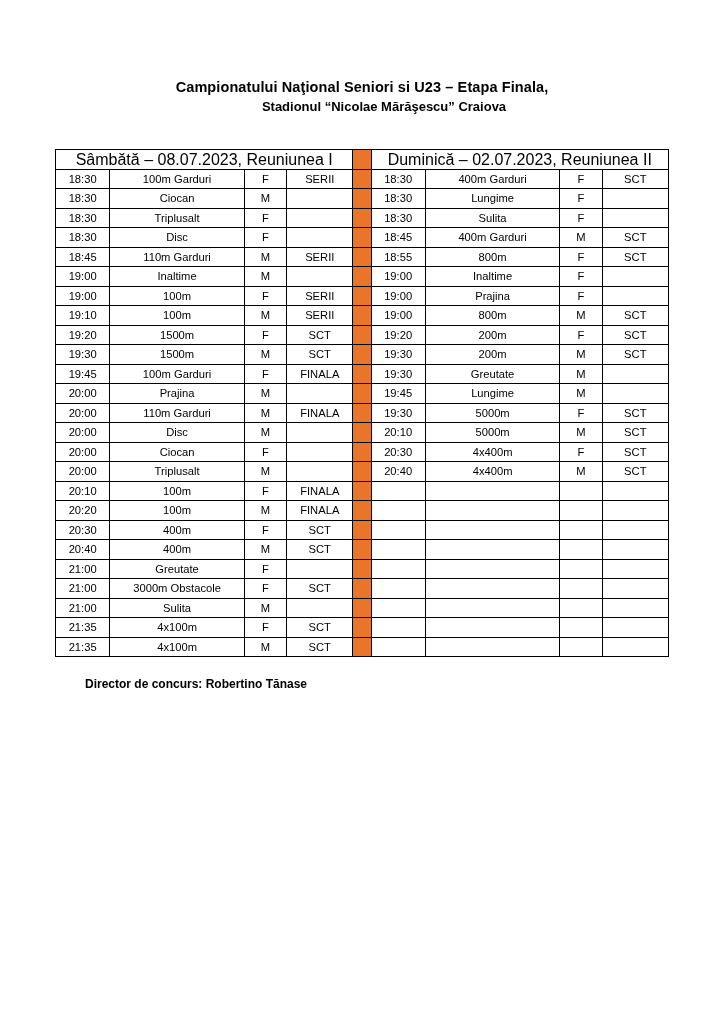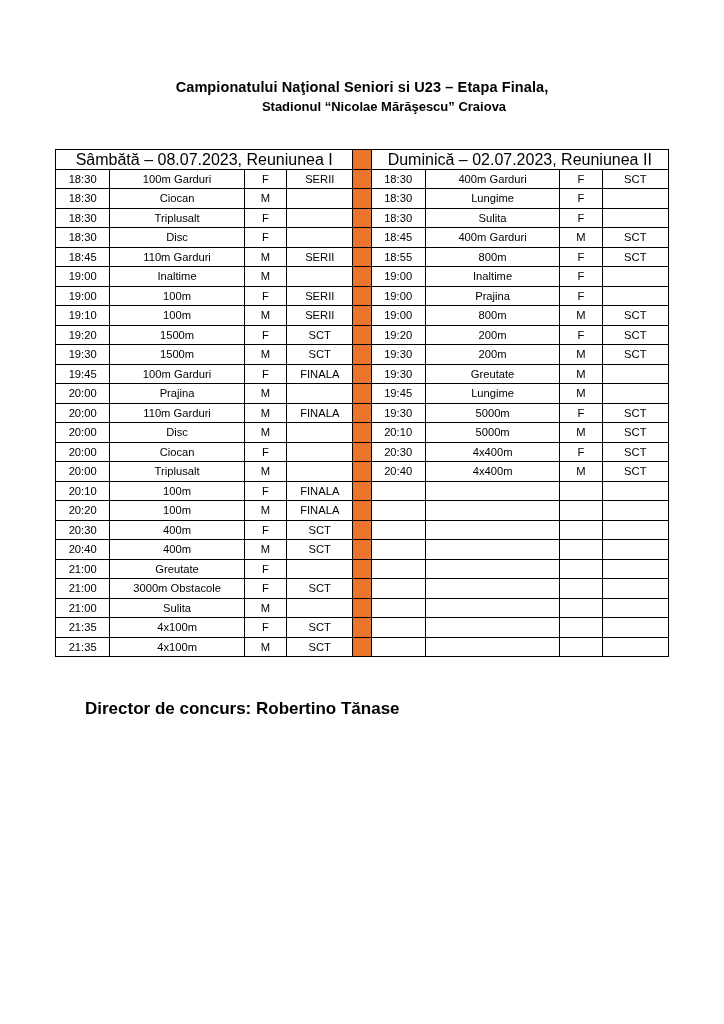--- a/index.html
+++ b/index.html
@@ -75,23 +75,23 @@
     border-top: none;
     border-bottom: none;
     width: 18px;
   }
   col.c-time { width: 54px; }
   col.c-event { width: 134px; }
   col.c-gender { width: 42px; }
   col.c-round { width: 66px; }
   col.c-spacer { width: 18px; }
   .director {
-    margin-top: 42px;
+    margin-top: 20px;
     margin-left: 85px;
-    font-size: 17px;
+    font-size: 12px;
     font-weight: bold;
   }
 </style>
 </head>
 <body>
 
 <div class="page">
 
   <div class="title-block">
     <div class="title-line1">Campionatului Naţional Seniori si U23 – Etapa Finala,</div>

